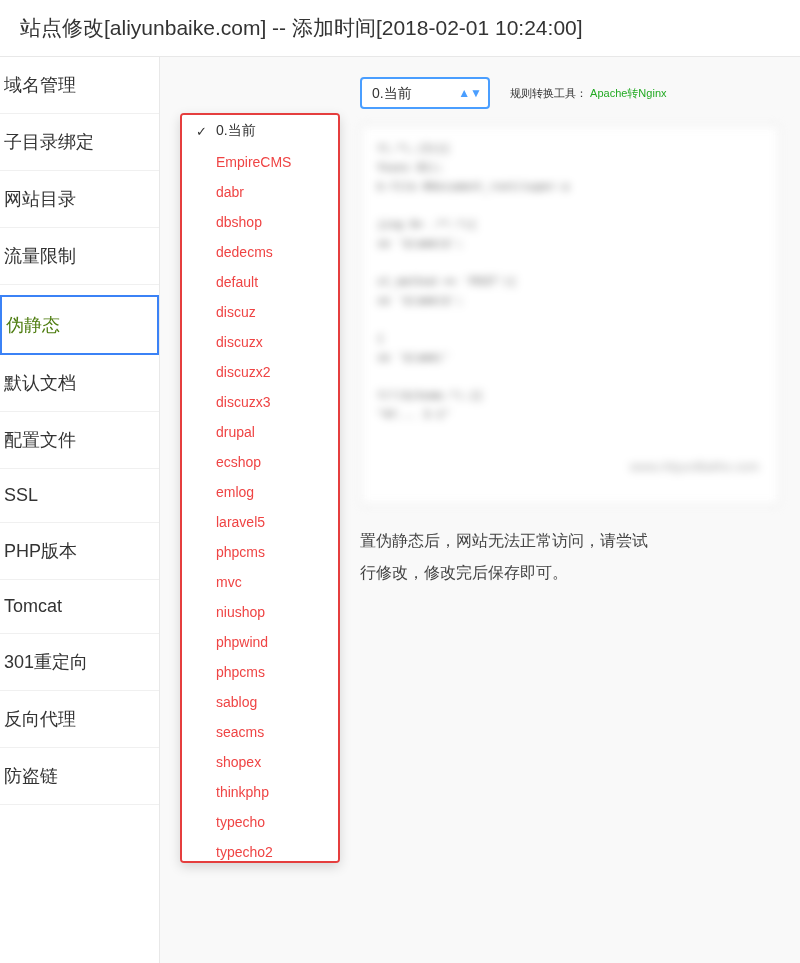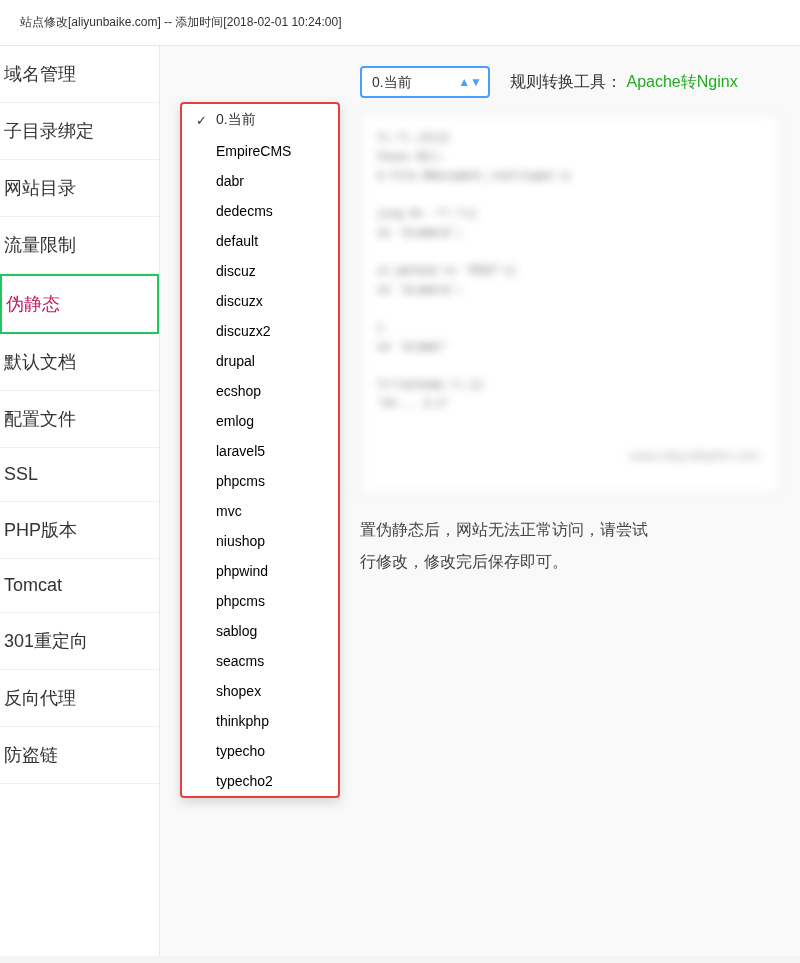--- a/index.html
+++ b/index.html
@@ -9,21 +9,21 @@
       width: 800px;
       min-height: 963px;
       overflow-x: hidden;
     }
 
     
     .header {
       background: #fff;
       padding: 14px 20px;
       border-bottom: 1px solid #e8e8e8;
-      font-size: 12px;
+      font-size: 21px;
       color: #333;
       font-weight: 500;
     }
 
     
     .layout {
       display: flex;
       min-height: calc(963px - 53px);
     }
 
@@ -36,24 +36,25 @@
     }
     .sidebar-item {
       padding: 16px 4px;
       font-size: 18px;
       color: #333;
       cursor: pointer;
       border-bottom: 1px solid #f0f0f0;
       transition: background 0.2s;
     }
     .sidebar-item.active {
-      color: #be185d;
-      border: 2px solid #22c55e;
+      color: #4d7c0f;
+      border: 2px solid #3b82f6;
       background: #fff;
       font-weight: 500;
+      margin-top: 10px;
     }
 
     
     .main {
       flex: 1;
       padding: 20px;
       position: relative;
       background: #f9f9f9;
     }
 
@@ -86,21 +87,21 @@
       position: absolute;
       right: 8px;
       top: 50%;
       transform: translateY(-50%);
       pointer-events: none;
       color: #4a9eff;
       font-size: 12px;
     }
 
     .rule-tool {
-      font-size: 16px;
+      font-size: 11px;
       color: #333;
     }
     .rule-tool-link {
       color: #22aa22;
       font-weight: 500;
       cursor: pointer;
     }
 
     
     .dropdown-overlay {
@@ -112,21 +113,21 @@
       border: 2px solid #e53e3e;
       border-radius: 4px;
       z-index: 100;
       max-height: 750px;
       overflow-y: auto;
       box-shadow: 0 4px 12px rgba(0,0,0,0.15);
     }
     .dropdown-item {
       padding: 7px 14px;
       font-size: 14px;
-      color: #000000;
+      color: #ef4444;
       cursor: pointer;
       display: flex;
       align-items: center;
       gap: 6px;
     }
     .dropdown-item.selected {
       color: #333;
       font-weight: 500;
     }
     .checkmark {
@@ -232,37 +233,45 @@
       <div class="dropdown-item">
         <span class="checkmark"></span>
         <span>EmpireCMS</span>
       </div>
       <div class="dropdown-item">
         <span class="checkmark"></span>
         <span>dabr</span>
       </div>
       <div class="dropdown-item">
         <span class="checkmark"></span>
+        <span>dbshop</span>
+      </div>
+      <div class="dropdown-item">
+        <span class="checkmark"></span>
         <span>dedecms</span>
       </div>
       <div class="dropdown-item">
         <span class="checkmark"></span>
         <span>default</span>
       </div>
       <div class="dropdown-item">
         <span class="checkmark"></span>
         <span>discuz</span>
       </div>
       <div class="dropdown-item">
         <span class="checkmark"></span>
         <span>discuzx</span>
       </div>
       <div class="dropdown-item">
         <span class="checkmark"></span>
         <span>discuzx2</span>
+      </div>
+      <div class="dropdown-item">
+        <span class="checkmark"></span>
+        <span>discuzx3</span>
       </div>
       <div class="dropdown-item">
         <span class="checkmark"></span>
         <span>drupal</span>
       </div>
       <div class="dropdown-item">
         <span class="checkmark"></span>
         <span>ecshop</span>
       </div>
       <div class="dropdown-item">

